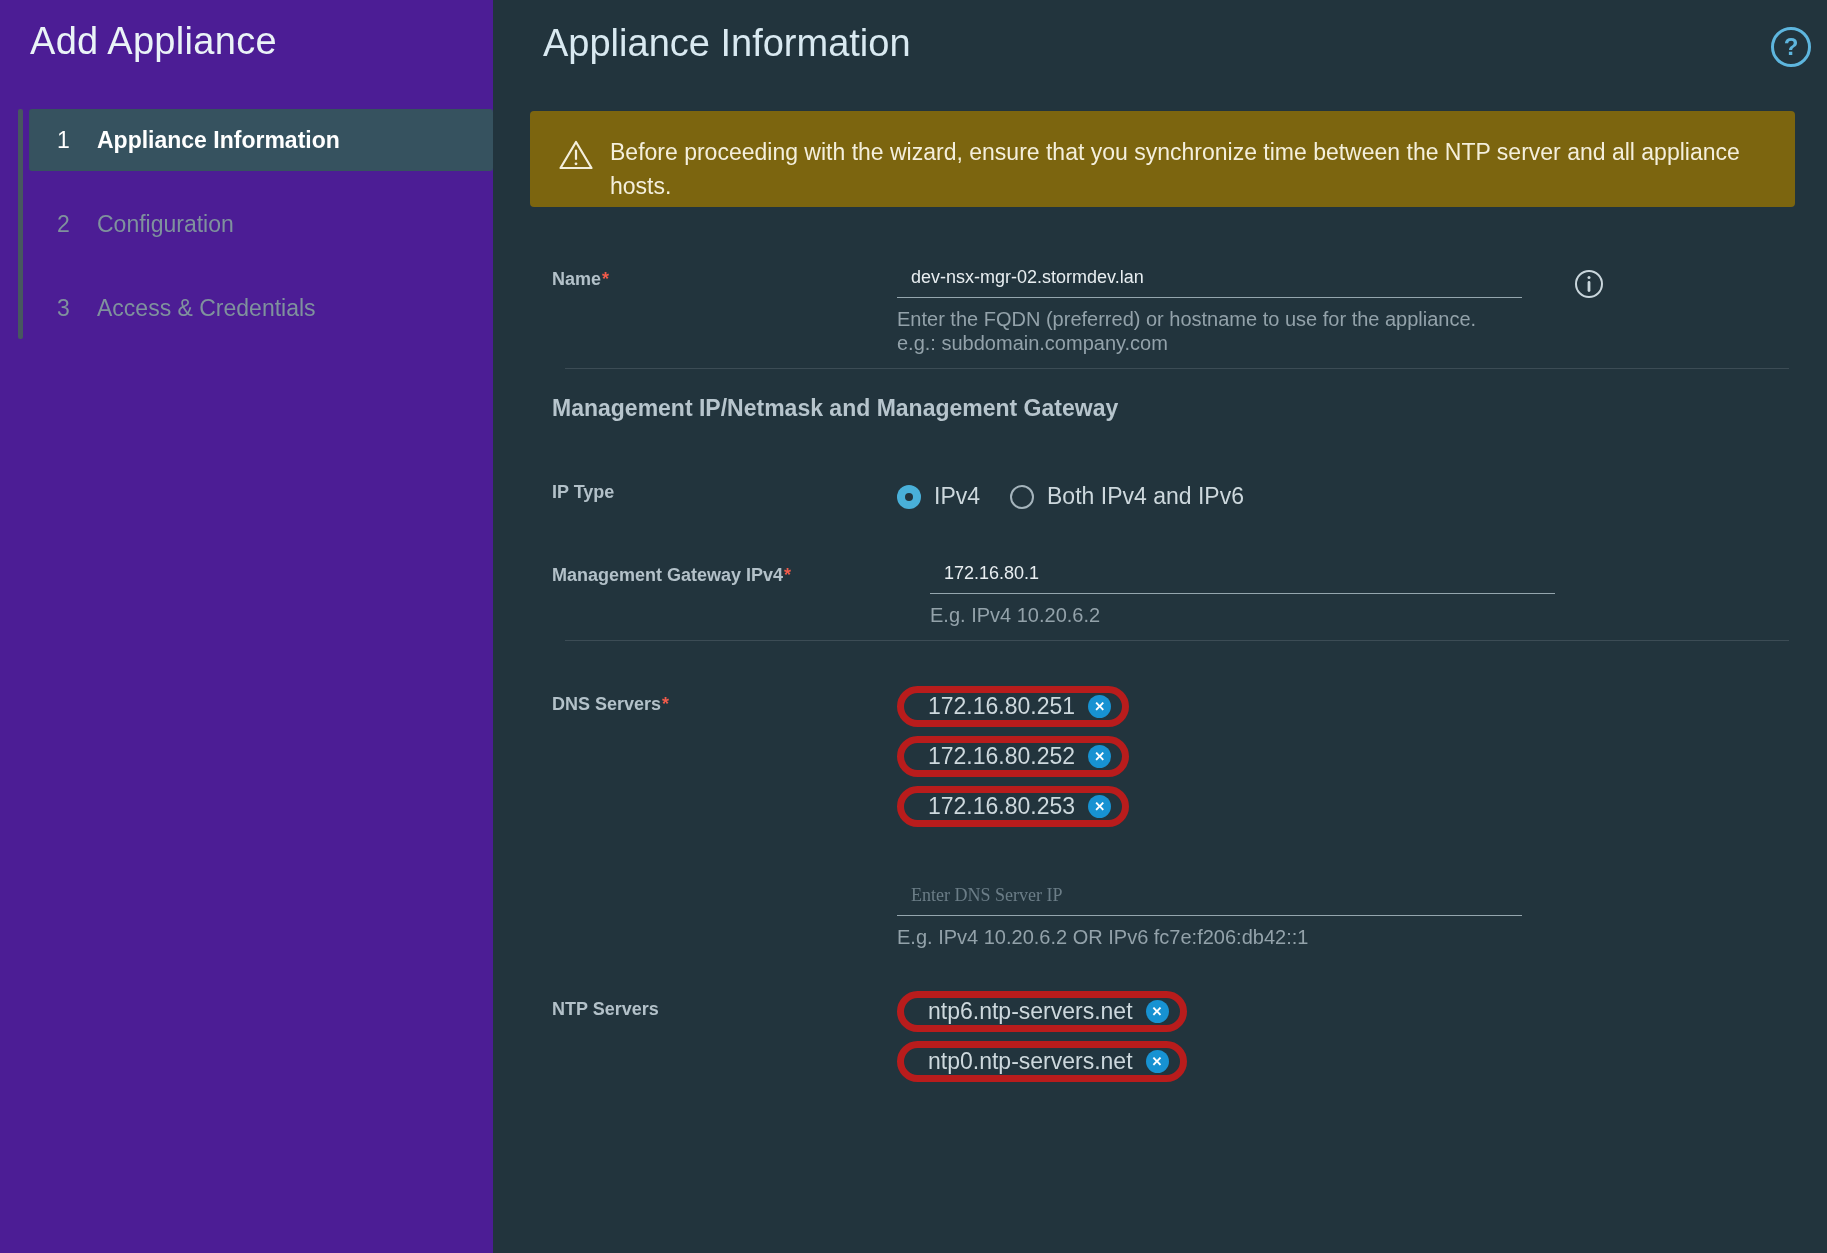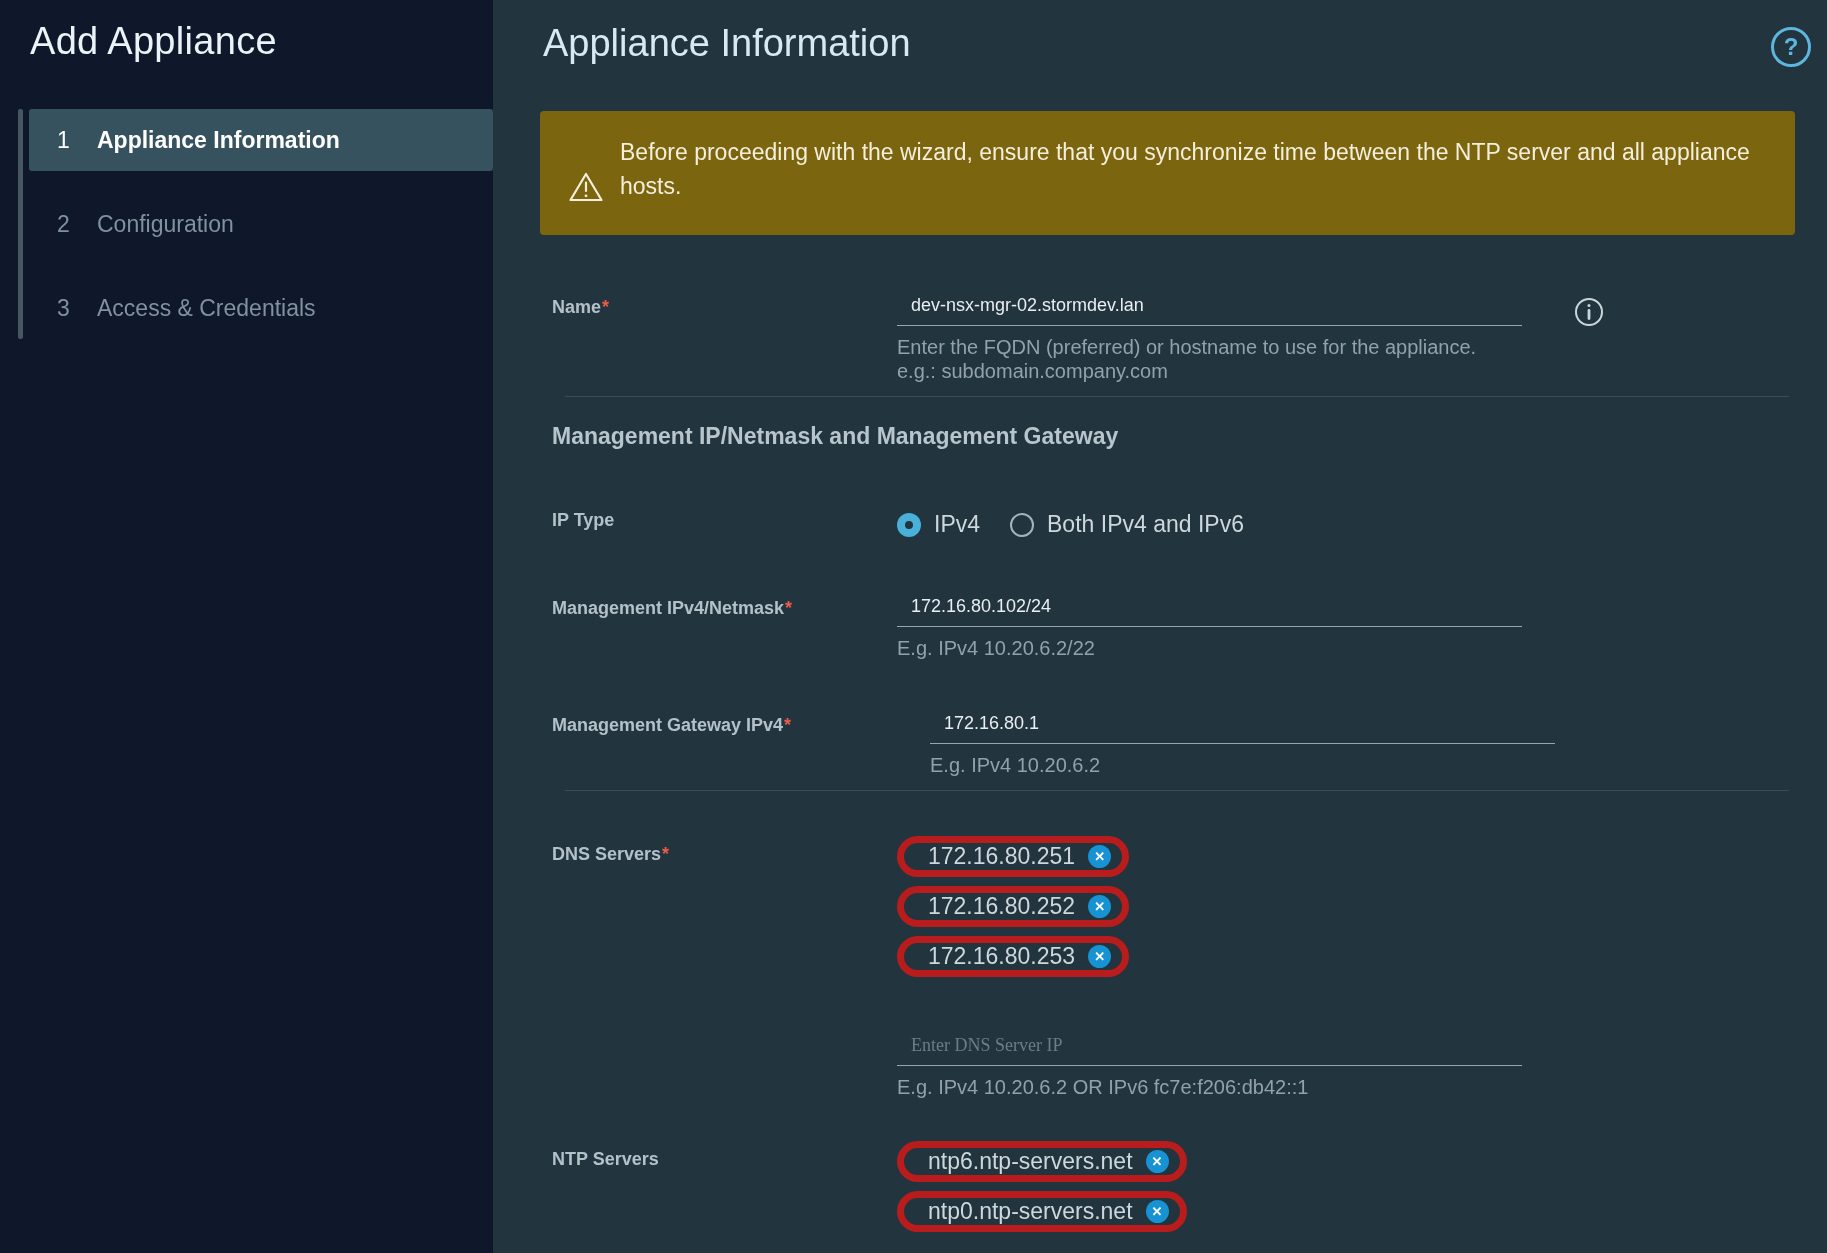--- a/index.html
+++ b/index.html
@@ -5,21 +5,21 @@
   html,body { margin:0; padding:0; }
   body {
     width:1827px; height:1253px; overflow:hidden;
     background:#22343d;
     font-family:"Liberation Sans", sans-serif;
     -webkit-font-smoothing:antialiased;
   }
   .app { display:flex; width:1827px; height:1253px; }
 
   
-  .sidebar { width:493px; flex-shrink:0; background:#0f172a; }
+  .sidebar { width:493px; flex-shrink:0; background:#4c1d95; }
   .sidebar-title {
     margin:20px 0 0 30px; font-size:38px; font-weight:300;
     color:#eaf3f7; letter-spacing:.3px;
   }
   .steps { position:relative; margin-top:46px; }
   .steps::before {
     content:""; position:absolute; left:18px; top:0; bottom:0;
     width:5px; background:#47575f; border-radius:2px;
   }
   .step {
@@ -37,22 +37,22 @@
   .content-header { padding:22px 70px 0 50px; }
   .page-title { margin:0; font-size:38px; font-weight:300; color:#d9e9f1; }
   .help-btn {
     position:absolute; top:27px; right:16px; width:34px; height:34px;
     border:3px solid #5eb6de; border-radius:50%; box-sizing:content-box;
     color:#5eb6de; font-size:24px; font-weight:700;
     display:flex; align-items:center; justify-content:center; cursor:pointer;
   }
 
   .banner {
-    display:flex; align-items:flex-end;
-    margin:46px 32px 0 47px; padding:24px 26px 32px 26px;
+    display:flex; align-items:flex-start;
+    margin:46px 32px 0 37px; padding:24px 26px 4px 26px;
     background:#7c650f; border-radius:4px; box-sizing:border-box;
   }
   .banner-icon { margin:4px 16px 0 2px; flex-shrink:0; }
   .banner-text { color:#f4efdc; font-size:23px; line-height:34px; max-width:1160px; }
 
   
   .form { padding-left:59px; }
   .row { display:flex; align-items:flex-start; }
   .row-label {
     width:345px; flex-shrink:0; padding-top:8px;
@@ -175,29 +175,20 @@
             <span class="radio-circle on"></span>
             <span>IPv4</span>
           </div>
           <div class="radio-option">
             <span class="radio-circle off"></span>
             <span>Both IPv4 and IPv6</span>
           </div>
         </div>
       </div>
 
-      <div class="row row-mgmtip">
-        <div class="row-label">
-          <span>Management IPv4/Netmask</span><span class="req">*</span>
-        </div>
-        <div class="field">
-          <div class="field-input">172.16.80.102/24</div>
-          <div class="helper">E.g. IPv4 10.20.6.2/22</div>
-        </div>
-      </div>
 
       <div class="row row-gateway">
         <div class="row-label">
           <span>Management Gateway IPv4</span><span class="req">*</span>
         </div>
         <div class="field">
           <div class="field-input">172.16.80.1</div>
           <div class="helper">E.g. IPv4 10.20.6.2</div>
         </div>
       </div>

